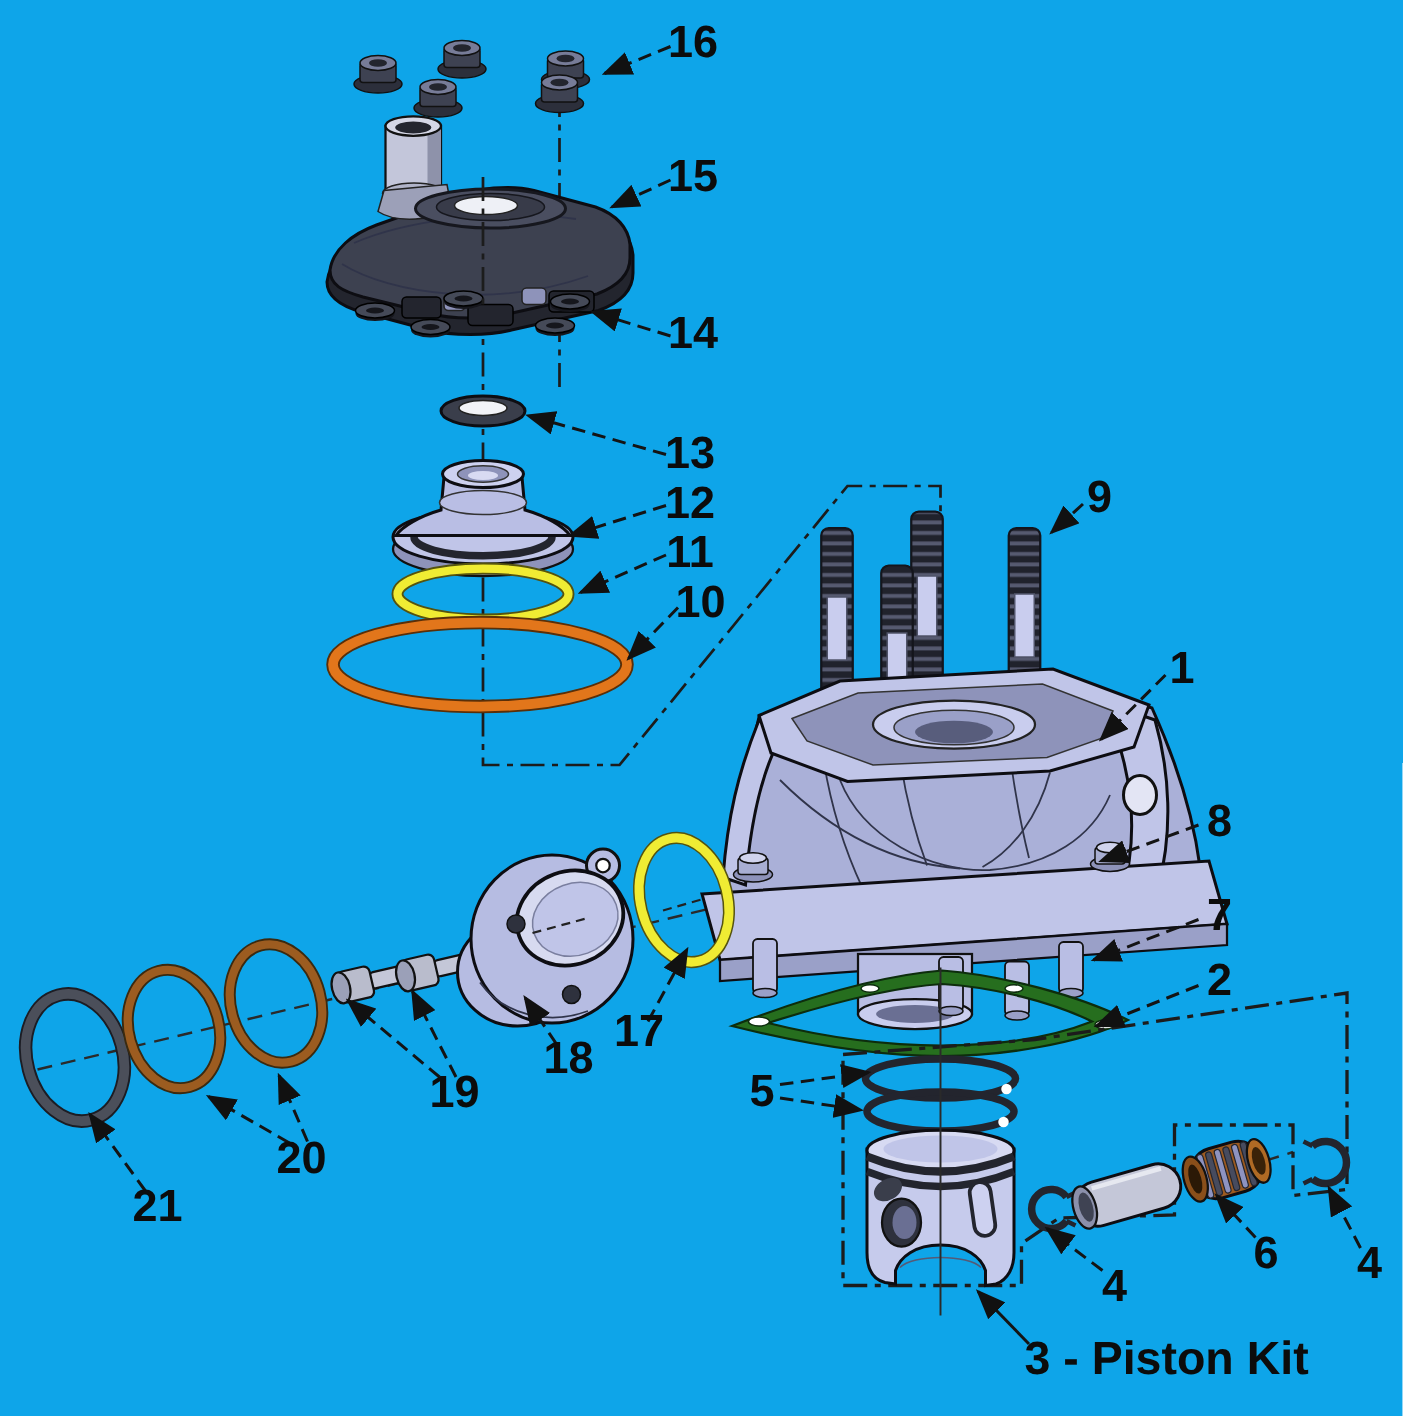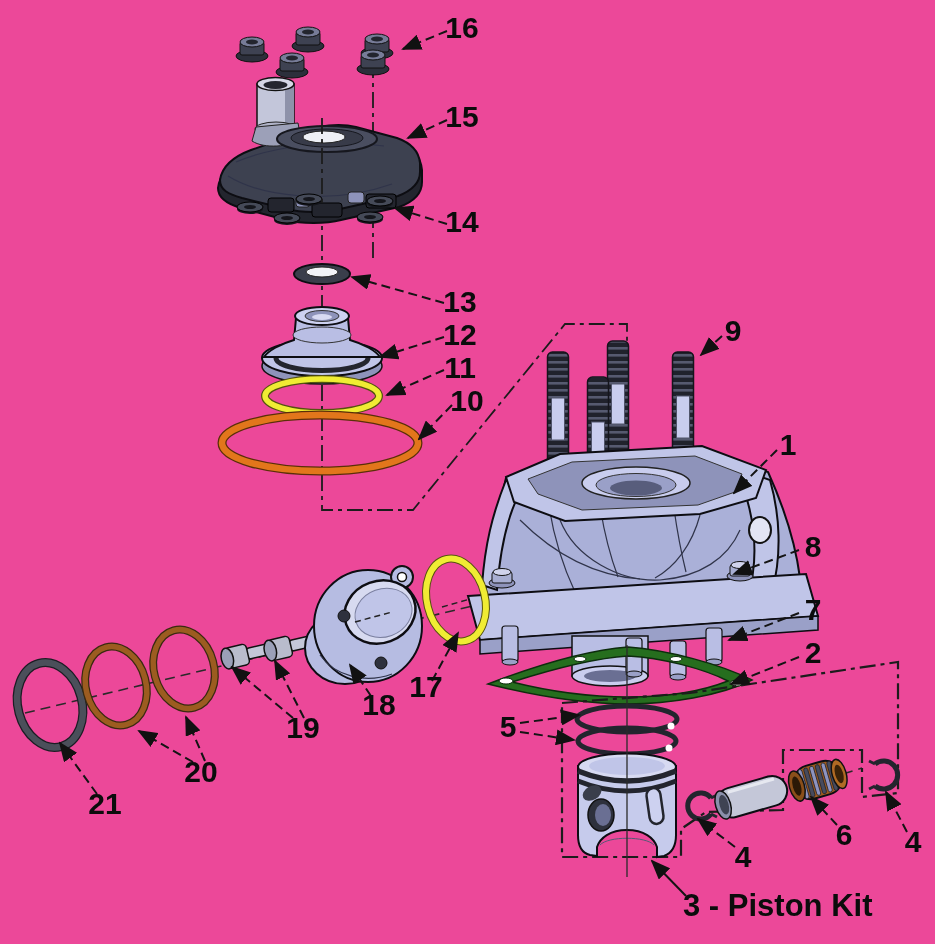--- a/index.html
+++ b/index.html
@@ -1,16 +1,16 @@
 <!DOCTYPE html>
 <html><head>
 <meta charset="utf-8">
 <style>
   html,body{margin:0;padding:0;background:#ffffff;}
-  .stage{position:relative;width:935px;height:944px;background:#ec4899;overflow:hidden;
+  .stage{position:relative;width:935px;height:944px;background:#0ea5e9;overflow:hidden;
          font-family:"Liberation Sans",sans-serif;}
   svg{display:block;}
   .callout{font-family:"Liberation Sans",sans-serif;font-weight:bold;font-size:30px;fill:#0c0c0c;}
   .caption{font-family:"Liberation Sans",sans-serif;font-weight:bold;font-size:31px;fill:#0c0c0c;}
   .leader{stroke:#141414;stroke-width:2;fill:none;stroke-dasharray:9 5;}
   .leader.solid{stroke-dasharray:none;}
   .cdash{stroke:#1c1c1c;stroke-width:1.8;fill:none;stroke-dasharray:16 5 4 5;}
   .cdash.box{stroke-width:2.2;}
   .axisdash{stroke:#2a2a2a;stroke-width:1.6;fill:none;stroke-dasharray:10 6;}
   .axissolid{stroke:#2a2a2a;stroke-width:1.3;fill:none;}

